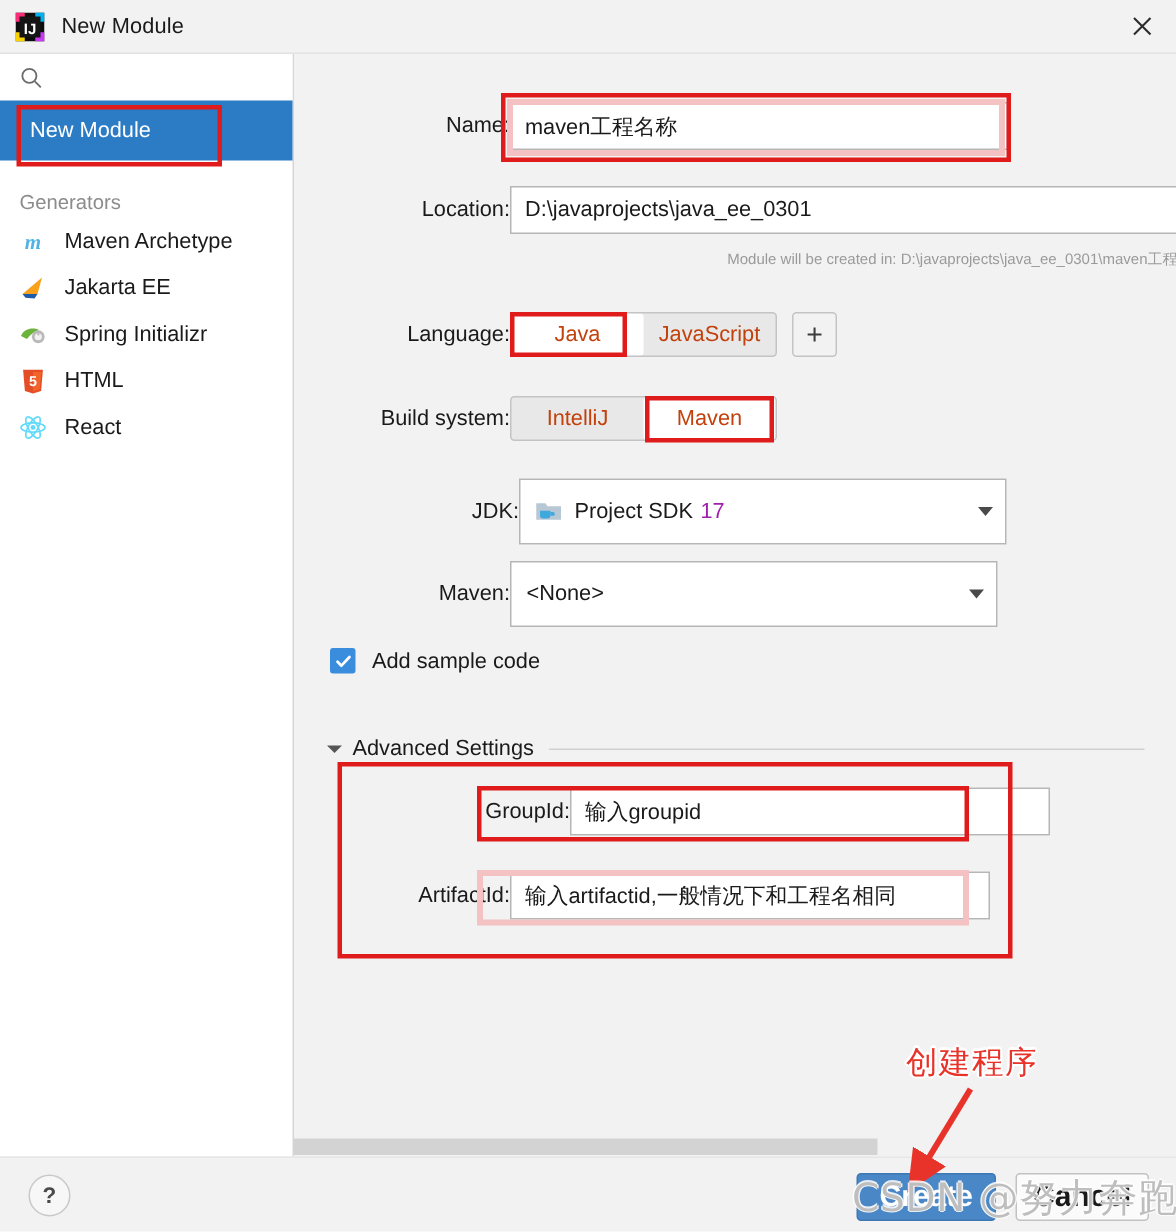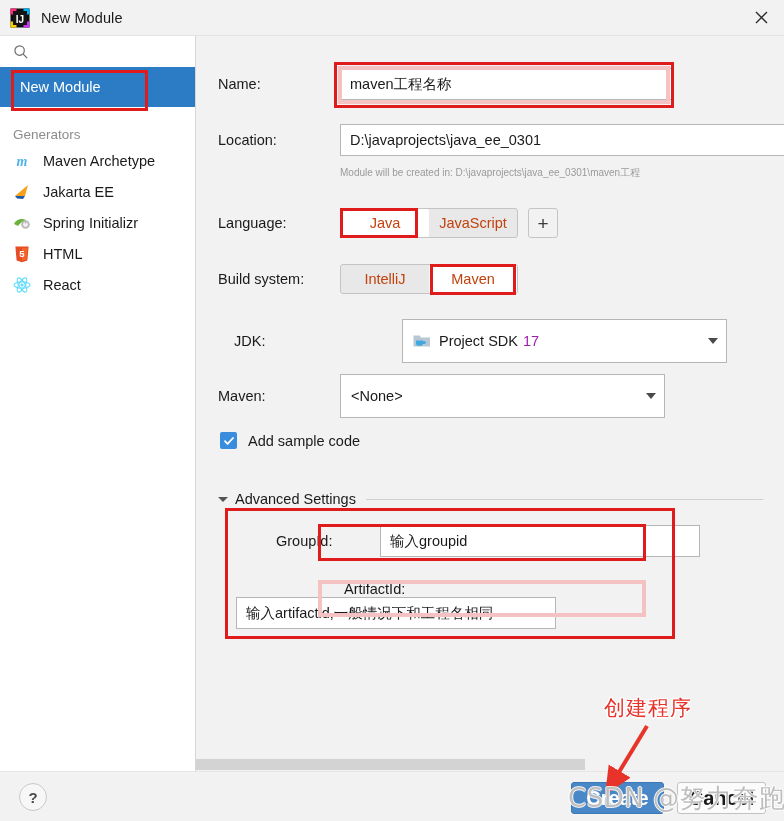--- a/index.html
+++ b/index.html
@@ -100,21 +100,21 @@
 
   
   .main {
     flex: 1;
     position: relative;
     background: #f2f2f2;
     overflow: hidden;
   }
   .form {
     position: absolute;
-    left: 0; top: 0; right: 0; bottom: 0;
+    left: 0; top: 0; right: 0; bottom: 0; text-align: right;
   }
   .row {
     position: absolute;
     display: flex; align-items: center;
   }
   .flabel {
     font-size: 14.5px; color: #1a1a1a;
     width: 122px; flex: none;
   }
   .textinput {
@@ -431,21 +431,21 @@
         </div>
 
         <div class="row" style="left:22px; top:228px;">
           <div class="flabel">Build system:</div>
           <div class="seg">
             <div class="seg-btn">IntelliJ</div>
             <div class="seg-btn active">Maven</div>
           </div>
         </div>
 
-        <div class="row" style="left:38px; top:283px;gap:46px;">
+        <div class="row" style="left:28px; top:283px;">
           <div class="flabel">JDK:</div>
           <div class="dropdown" style="width:325px;">
             <span class="jdk-icon">
               <svg width="18" height="16" viewBox="0 0 18 16">
                 <path d="M0.5 2.5 h6 l1.5 2 h9 v9 h-16.5 z" fill="#b8c7d4"></path>
                 <path d="M3 7.5 h7 v3 a2.2 2.2 0 0 1 -2.2 2.2 h-2.6 a2.2 2.2 0 0 1 -2.2 -2.2 z" fill="#3fa9dd"></path>
                 <path d="M10 8.3 h1.6 a1.3 1.3 0 0 1 0 2.6 h-1.6 z" fill="#3fa9dd"></path>
               </svg>
             </span>
             <span>Project SDK</span>
@@ -475,21 +475,21 @@
           <span class="adv-caret"></span>
           <span class="adv-title">Advanced Settings</span>
           <span class="adv-line"></span>
         </div>
 
         <div class="row" style="left:40px; top:489px;">
           <div class="flabel" style="width:104px;margin-left:40px;">GroupId:</div>
           <div class="textinput" style="width:320px;">输入groupid</div>
         </div>
 
-        <div class="row" style="left:40px; top:545px;flex-direction:column;">
+        <div class="row" style="left:40px; top:545px;">
           <div class="flabel" style="width:104px;">ArtifactId:</div>
           <div class="textinput" style="width:320px;">输入artifactid,一般情况下和工程名相同</div>
         </div>
 
       </div>
 
       <div class="hscroll">
         <div class="hscroll-thumb"></div>
       </div>
     </div>

